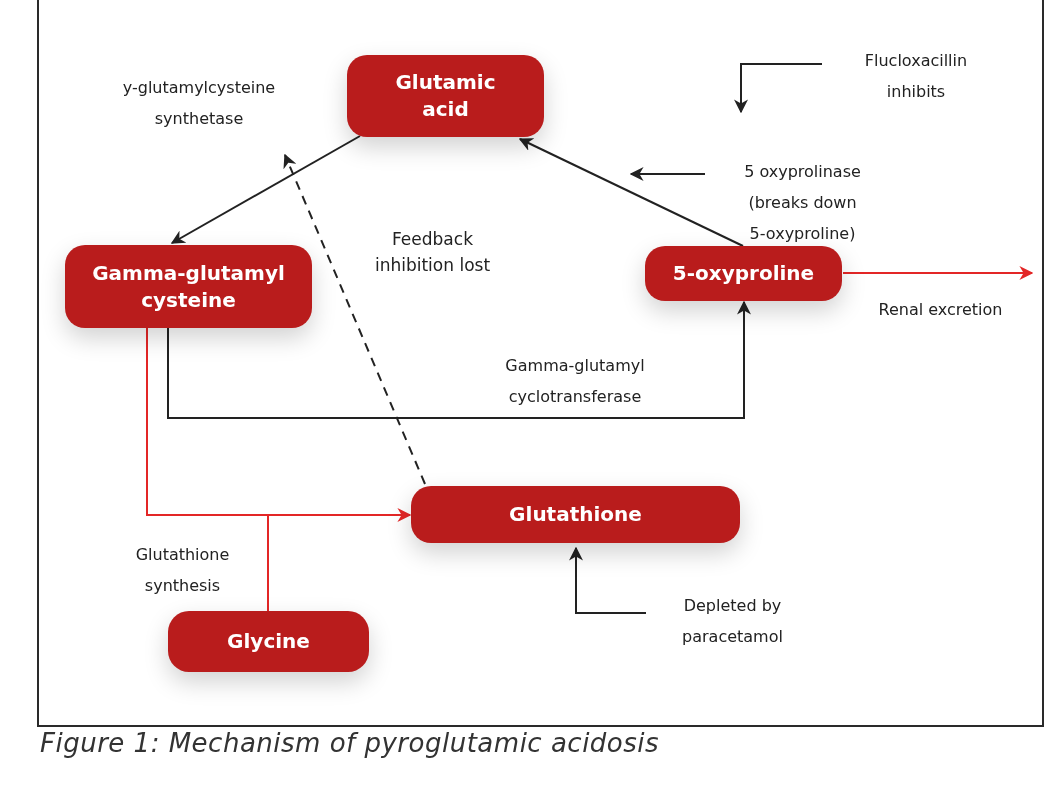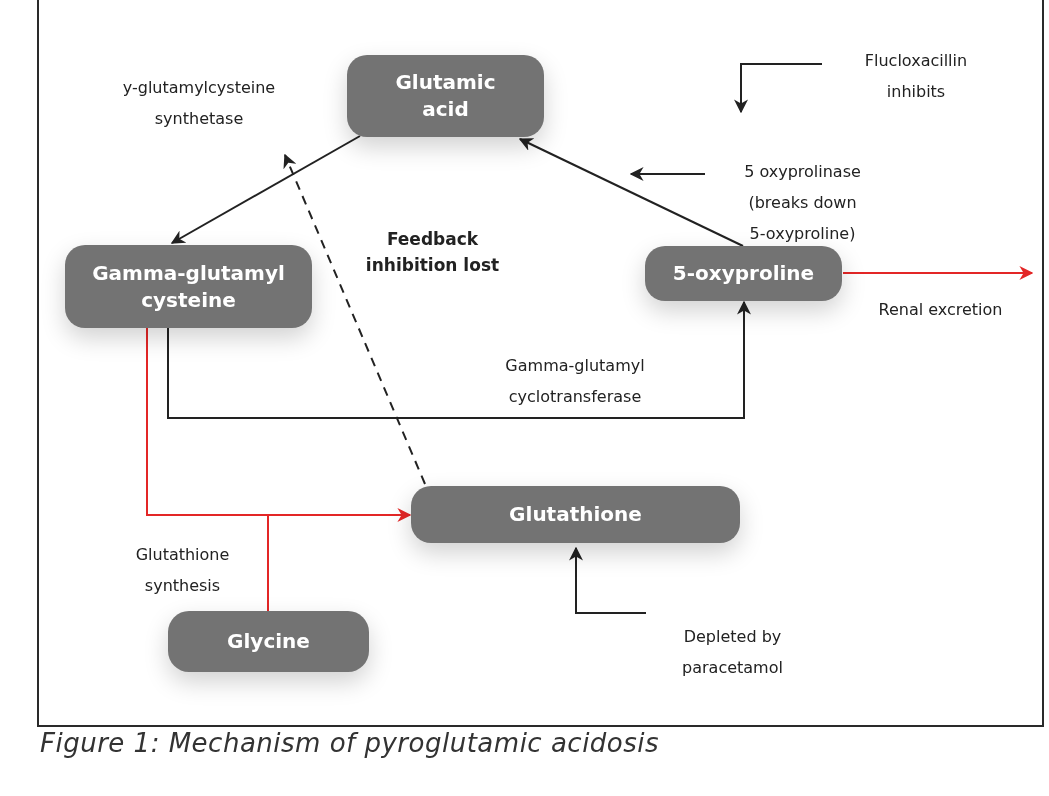--- a/index.html
+++ b/index.html
@@ -1,27 +1,27 @@
 <!DOCTYPE html>
 <html><head>
 <meta charset="utf-8">
 <style>
   html, body { margin: 0; padding: 0; background: #ffffff; }
   body { width: 1049px; height: 796px; position: relative; overflow: hidden;
          font-family: "DejaVu Sans", sans-serif; }
   #frame { position: absolute; left: 37px; top: -2px; width: 1007px; height: 729px;
            border: 2px solid #2a2a2a; box-sizing: border-box; background: #fff; }
   svg#links { position: absolute; left: 0; top: 0; width: 1049px; height: 796px; }
-  .node { position: absolute; background: #737373; color: #fff; border-radius: 20px;
+  .node { position: absolute; background: #b91c1c; color: #fff; border-radius: 20px;
           display: flex; align-items: center; justify-content: center; text-align: center;
           font-family: "DejaVu Sans", sans-serif; font-weight: bold; font-size: 20px;
           line-height: 27px; box-shadow: 0 10px 24px rgba(0,0,0,0.18); white-space: pre-line; }
   .label { position: absolute; color: #222; font-family: "DejaVu Sans", sans-serif;
            font-size: 16px; line-height: 31px; text-align: center; white-space: pre-line; }
-  .label.small { font-size: 17px; line-height: 26px; font-weight: bold; }
+  .label.small { font-size: 17px; line-height: 26px; }
   #caption { position: absolute; left: 40px; top: 728px; font-family: "DejaVu Sans", sans-serif;
              font-style: italic; font-weight: 400; font-size: 26px; color: #333; letter-spacing: 0.5px; }
 </style>
 </head>
 <body>
 
 <div id="frame"></div>
 
 <svg id="links">
   <defs>
@@ -59,16 +59,16 @@
 <div class="label" style="left:700px;top:128px;width:205px;margin-top:28px;">5 oxyprolinase
 (breaks down
 5-oxyproline)</div>
 <div class="label small" style="left:345px;top:226px;width:175px;">Feedback
 inhibition lost</div>
 <div class="label" style="left:843px;top:294px;width:195px;">Renal excretion</div>
 <div class="label" style="left:455px;top:350px;width:240px;">Gamma-glutamyl
 cyclotransferase</div>
 <div class="label" style="left:100px;top:539px;width:165px;">Glutathione
 synthesis</div>
-<div class="label" style="left:650px;top:621px;width:165px;">Depleted by
+<div class="label" style="left:650px;top:590px;width:165px;">Depleted by
 paracetamol</div>
 
 <div id="caption">Figure 1: Mechanism of pyroglutamic acidosis</div>
 
 </body></html>

